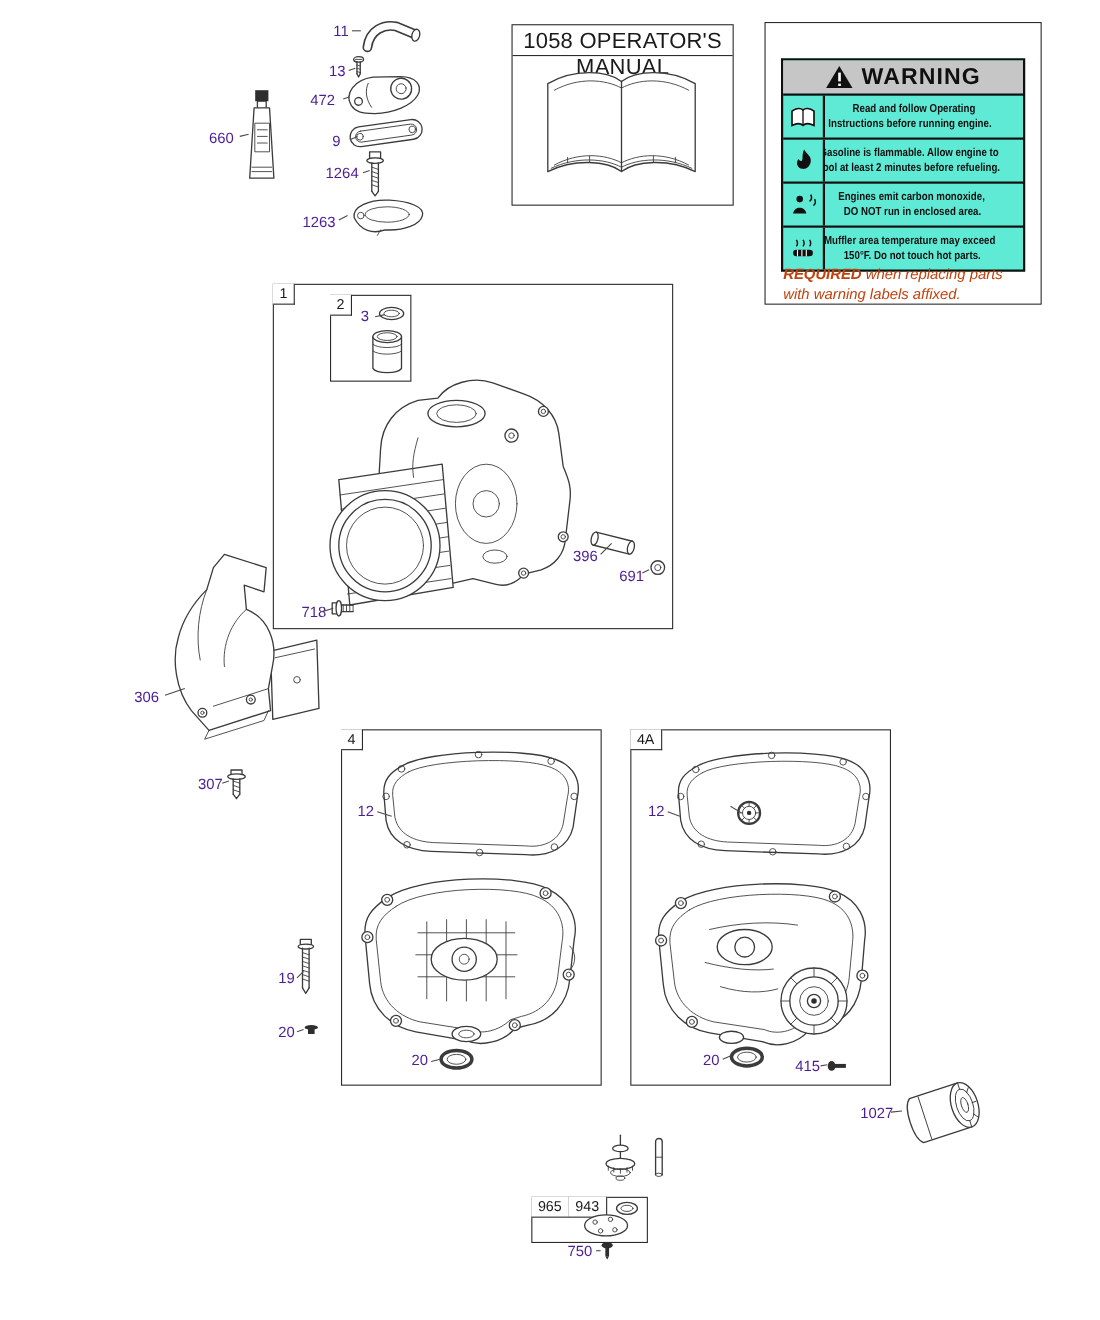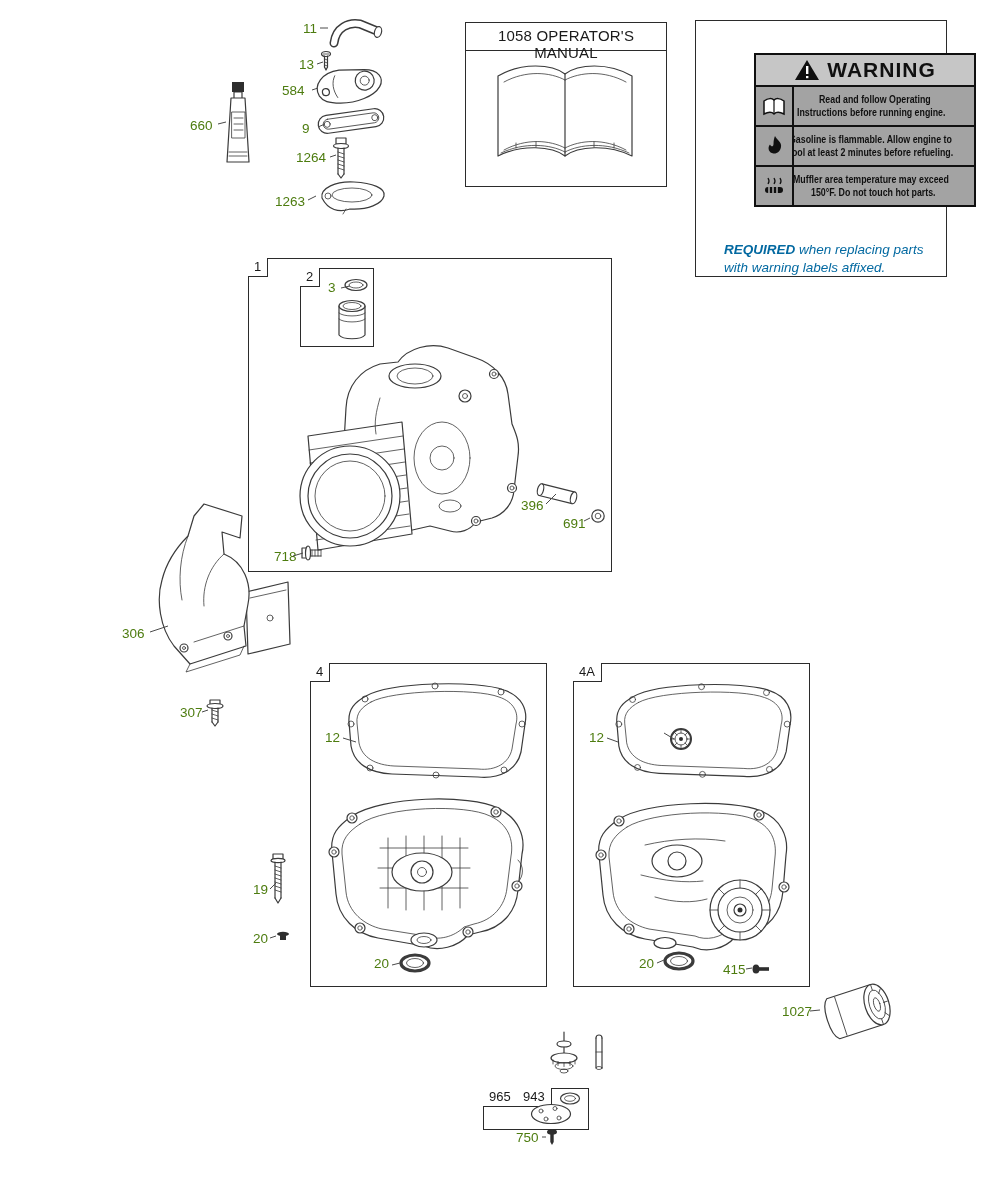--- a/index.html
+++ b/index.html
@@ -1,40 +1,40 @@
 <!DOCTYPE html>
 <html><head>
 <meta charset="utf-8">
 <style>
   html,body{margin:0;padding:0;background:#fff;}
   .stage{position:relative;width:1000px;height:1200px;background:#ffffff;overflow:hidden;
          font-family:"Liberation Sans",sans-serif;color:#1a1a1a;}
-  .callout{position:absolute;font-size:13.5px;color:#4d7c0f;white-space:nowrap;}
+  .callout{position:absolute;font-size:13.5px;color:#4c1d95;white-space:nowrap;}
   .pbox{position:absolute;border:1.5px solid #2b2b2b;background:transparent;}
   .corner{position:absolute;top:-1px;left:-1px;border:1.5px solid #2b2b2b;border-top:none;border-left:none;
           padding:1px 6px 2px 6px;font-size:13px;background:#fff;}
   .boxtitle{position:absolute;top:0;left:0;right:0;height:23px;border-bottom:1.5px solid #2b2b2b;
-            text-align:center;font-size:15px;padding-top:4px;letter-spacing:0.2px;}
+            text-align:center;font-size:20px;padding-top:4px;letter-spacing:0.2px;}
   svg.part{position:absolute;overflow:visible;}
   svg.part path,svg.part ellipse,svg.part circle,svg.part line,svg.part rect,svg.part polygon,svg.part polyline{
     stroke:#3b3b3b;stroke-width:1.2;fill:none;stroke-linecap:round;stroke-linejoin:round;}
   svg.part .f{fill:#ffffff;}
   svg.part .d{fill:#2e2e2e;stroke:none;}
   svg.part .t{stroke-width:0.8;}
   .overlay{position:absolute;left:0;top:0;width:1000px;height:1200px;pointer-events:none;}
   .overlay line{stroke:#4a4a4a;stroke-width:1;}
   
-  .wlabel{position:absolute;left:14px;top:32px;width:218px;border:2px solid #101010;background:#a3a3a3;margin-left:44px;}
+  .wlabel{position:absolute;left:14px;top:32px;width:218px;border:2px solid #101010;background:#5eead4;}
   .whead{height:30px;background:#c6c6c6;display:flex;align-items:center;justify-content:center;gap:7px;}
   .whead .wtitle{font-weight:bold;font-size:21px;letter-spacing:1px;color:#101010;}
   .wrow{display:flex;border-top:2px solid #101010;height:38px;align-items:stretch;}
   .wicon{width:36px;min-width:36px;border-right:2px solid #101010;display:flex;align-items:center;justify-content:center;}
   .wtext{flex:1;display:flex;flex-direction:column;justify-content:center;padding-left:3px;overflow:hidden;align-items:center;}
   .wline{font-weight:bold;font-size:10.5px;line-height:1.2;white-space:nowrap;transform:scaleX(0.84);transform-origin:0 50%;color:#101010;}
-  .reqnote{position:absolute;left:28px;top:220px;right:8px;font-style:italic;font-size:13.5px;line-height:1.3;color:#0369a1;}
+  .reqnote{position:absolute;left:16px;top:220px;right:8px;font-style:italic;font-size:13.5px;line-height:1.3;color:#c2410c;}
 </style>
 </head>
 <body>
 
 <div class="stage">
 
   <div class="callout" style="left:190px;top:118px">660</div>
   <svg class="part" style="left:222px;top:80px;width:32px;height:88px" viewBox="0 0 32 88">
     <rect class="f" x="12" y="12" width="8" height="7"></rect>
     <path class="f" d="M9,18 L23,18 L27,82 L5,82 Z"></path>
@@ -59,21 +59,21 @@
     <ellipse class="f" cx="6" cy="4" rx="4.5" ry="2.5"></ellipse>
       <line class="t" x1="3" y1="4" x2="9" y2="4"></line>
     <line x1="4.5" y1="6" x2="4.5" y2="17"></line>
       <line x1="7.5" y1="6" x2="7.5" y2="17"></line>
     <line class="t" x1="4.5" y1="9" x2="7.5" y2="10"></line>
       <line class="t" x1="4.5" y1="12" x2="7.5" y2="13"></line>
       <line class="t" x1="4.5" y1="15" x2="7.5" y2="16"></line>
     <path d="M4.5,17 L6,20 L7.5,17"></path>
   </svg>
 
-  <div class="callout" style="left:282px;top:83px">584</div>
+  <div class="callout" style="left:282px;top:83px">472</div>
   <svg class="part" style="left:308px;top:60px;width:82px;height:48px" viewBox="0 0 82 48">
     <g transform="rotate(-8 40 24)">
       <path class="f" d="M10,32 C5,20 16,9 33,9 L58,12 C72,14 77,23 71,31 C64,40 46,44 30,42 C18,40 13,38 10,32 Z"></path>
       <circle class="f" cx="57" cy="23" r="9.5"></circle>
         <circle class="t" cx="57" cy="23" r="4.5"></circle>
       <circle class="f" cx="17" cy="29" r="3.5"></circle>
       <path class="t" d="M28,14 C24,20 24,28 28,36"></path>
     </g>
   </svg>
 
@@ -151,20 +151,33 @@
       </div>
       <div class="wrow">
         <div class="wicon">
           <svg width="24" height="24" viewBox="0 0 24 24">
             <path d="M13,2 C15,6 20,8 19,13 C18.5,17 15,20 11.5,19.5 C7,19 5,14 8,10.5 C9,13 11.5,13 11.5,10 C11.5,7 12,4 13,2 Z" fill="#101010"></path>
           </svg>
         </div>
         <div class="wtext">
           <div class="wline">Gasoline is flammable. Allow engine to</div>
           <div class="wline">cool at least 2 minutes before refueling.</div>
+        </div>
+      </div>
+      <div class="wrow">
+        <div class="wicon">
+          <svg width="24" height="24" viewBox="0 0 24 24">
+            <circle cx="9" cy="7" r="3" fill="#101010"></circle>
+            <path d="M3,20 C4,13 14,13 15,20 Z" fill="#101010"></path>
+            <path d="M18,9 q3,-2 1,-6 M21.5,13 q3,-2 1,-6" fill="none" stroke="#101010" stroke-width="1.4"></path>
+          </svg>
+        </div>
+        <div class="wtext">
+          <div class="wline">Engines emit carbon monoxide,</div>
+          <div class="wline">DO NOT run in enclosed area.</div>
         </div>
       </div>
       <div class="wrow">
         <div class="wicon">
           <svg width="24" height="24" viewBox="0 0 24 24">
             <rect x="3" y="13" width="18" height="6" rx="3" fill="#101010"></rect>
             <line x1="7" y1="13" x2="7" y2="19" stroke="#fff" stroke-width="1"></line>
             <line x1="11" y1="13" x2="11" y2="19" stroke="#fff" stroke-width="1"></line>
             <line x1="15" y1="13" x2="15" y2="19" stroke="#fff" stroke-width="1"></line>
             <path d="M6,10 q2,-3 0,-6 M12,10 q2,-3 0,-6 M18,10 q2,-3 0,-6" fill="none" stroke="#101010" stroke-width="1.3"></path>

